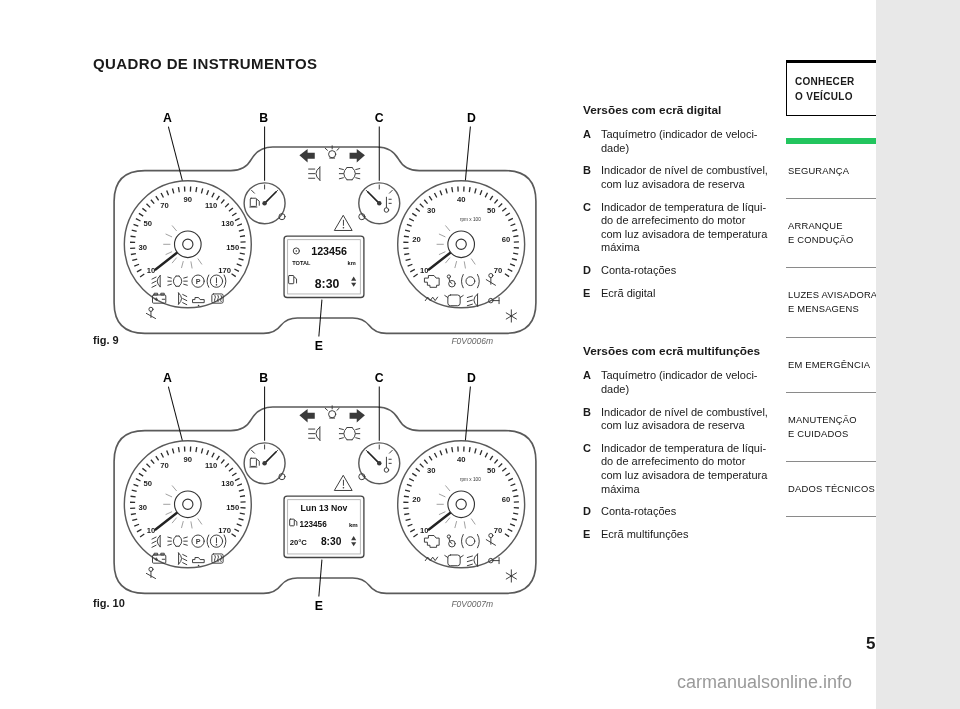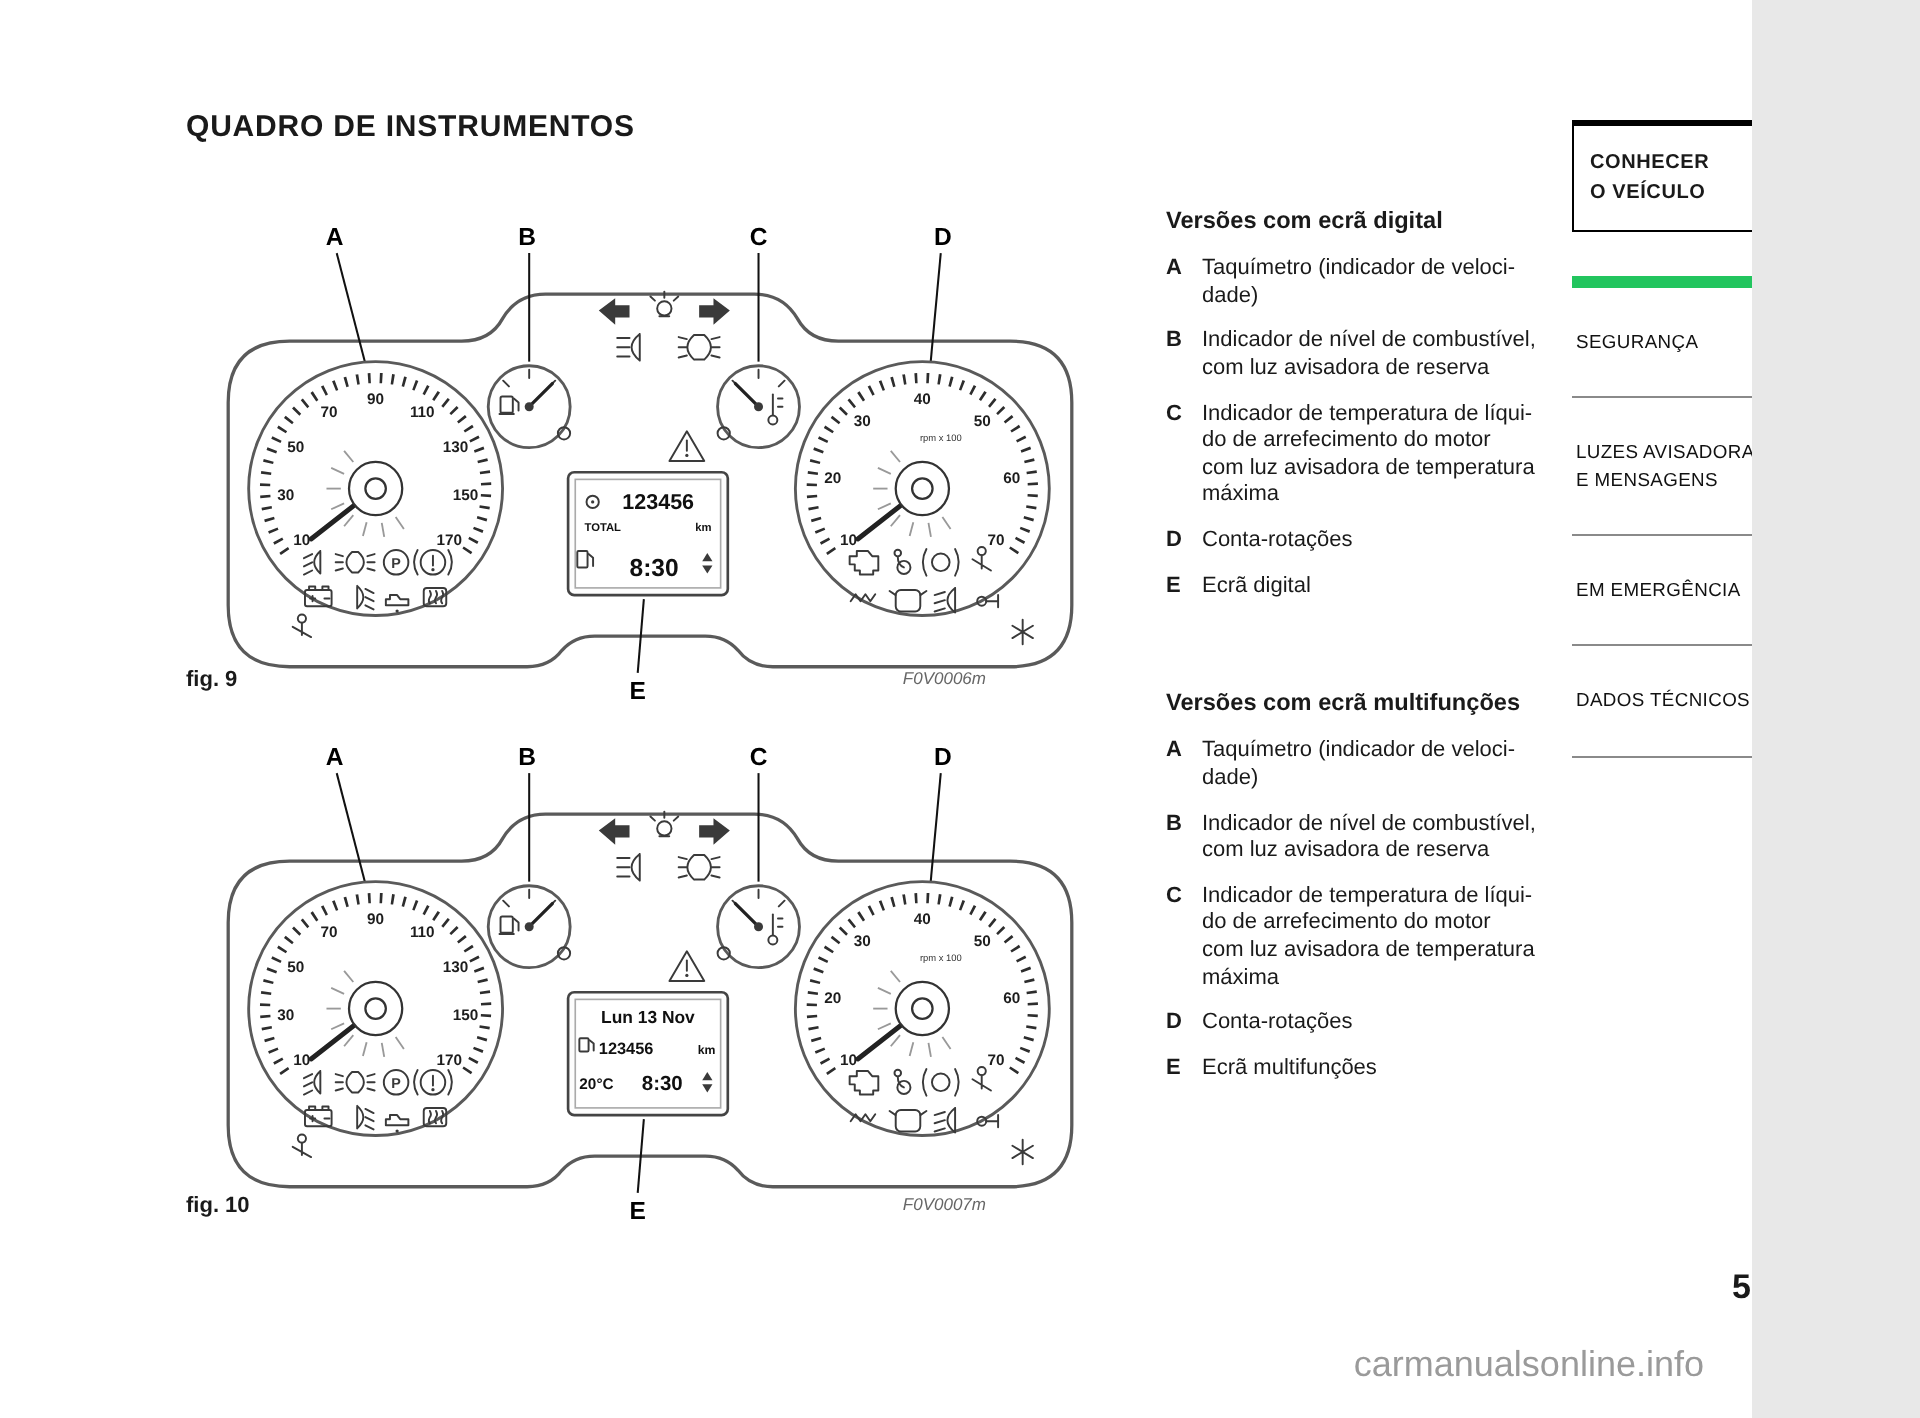--- a/index.html
+++ b/index.html
@@ -5,21 +5,21 @@
   html,body{margin:0;padding:0;background:#e8e8e8;}
   #page{position:relative;width:876px;height:709px;background:#ffffff;overflow:hidden;
         font-family:"Liberation Sans",sans-serif;color:#1a1a1a;}
 
   #page-title{position:absolute;left:93px;top:55px;font-size:15px;font-weight:bold;letter-spacing:.4px;}
 
   .figure-svg{position:absolute;left:110px;}
   #fig9-svg{top:106px;}
   #fig10-svg{top:366px;}
   .fig-caption{position:absolute;left:93px;width:446px;display:flex;justify-content:space-between;
-               align-items:flex-start;padding-right:46px;box-sizing:border-box;}
+               align-items:flex-end;padding-right:46px;box-sizing:border-box;}
   #fig9-caption{top:334px;}
   #fig10-caption{top:597px;}
   .fig-label{font-size:11px;font-weight:bold;}
   .fig-code{font-size:8.5px;font-style:italic;color:#666;}
 
   #text-col{position:absolute;left:583px;top:103px;width:200px;}
   .sec-title{font-size:11.8px;font-weight:bold;margin:0 0 11px 0;}
   .sec-item{display:flex;margin-bottom:9px;}
   .sec-item .letter{font-size:11px;font-weight:bold;width:18px;flex:0 0 18px;}
   .sec-item .txt{font-size:11px;line-height:1.24;white-space:pre-line;}
@@ -354,23 +354,27 @@
           <span class="txt">Ecrã multifunções</span>
         </div>
     </div>
   </div>
 
   <div id="sidebar">
     <div class="sb-active">CONHECER
 O VEÍCULO</div>
     <div class="sb-list">
       <div class="sb-item">SEGURANÇA</div>
+      <div class="sb-item">ARRANQUE
+E CONDUÇÃO</div>
       <div class="sb-item">LUZES AVISADORAS
 E MENSAGENS</div>
       <div class="sb-item">EM EMERGÊNCIA</div>
+      <div class="sb-item">MANUTENÇÃO
+E CUIDADOS</div>
       <div class="sb-item">DADOS TÉCNICOS</div>
     </div>
   </div>
 
   <div id="page-number">5</div>
   <div id="watermark">carmanualsonline.info</div>
 
 </div>
 
 </body></html>

